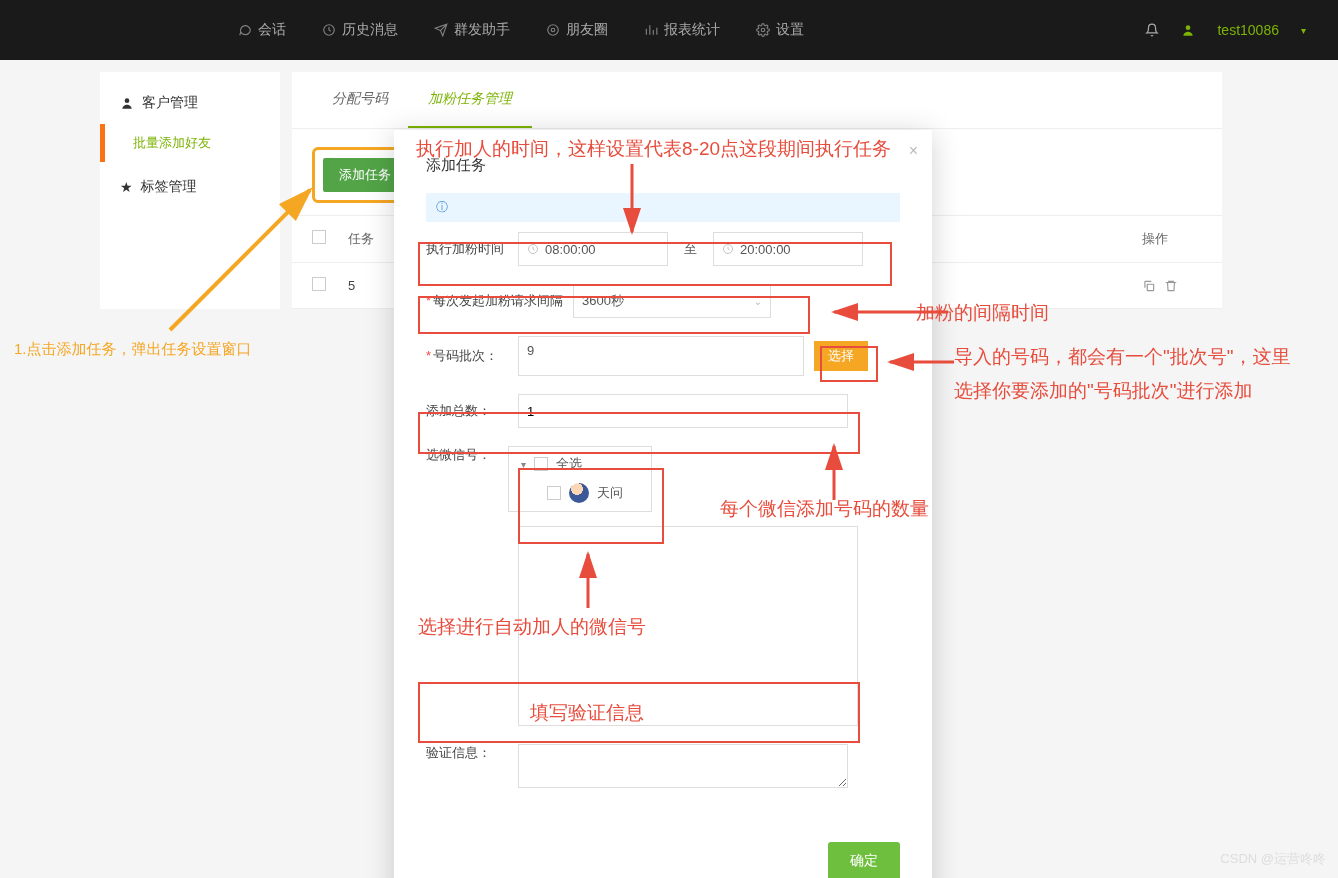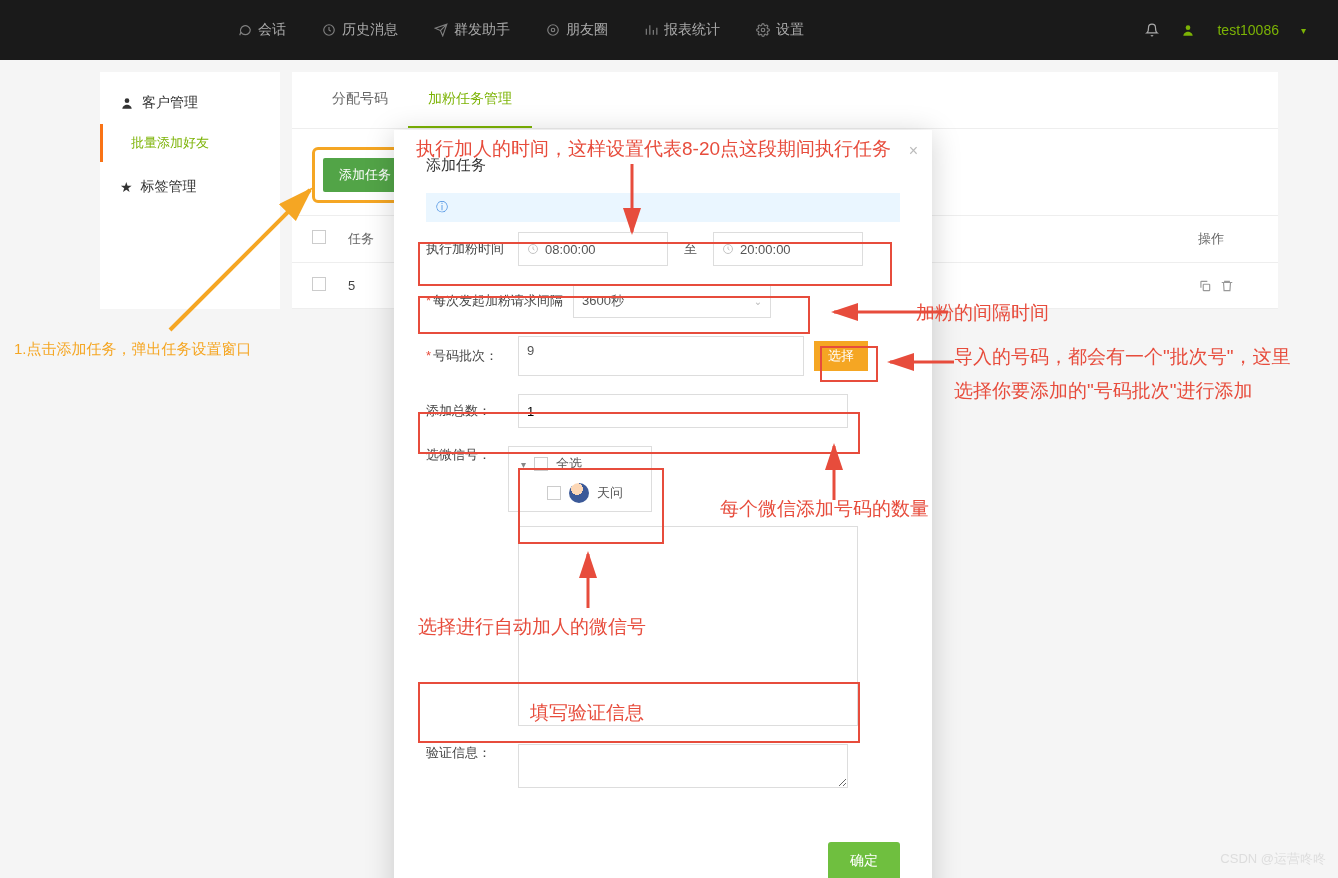--- a/index.html
+++ b/index.html
@@ -8,29 +8,29 @@
 
 .topnav { background: #1a1a1a; height: 60px; display: flex; align-items: center; padding: 0 220px 0 220px; position: relative; }
 .nav-item { color: #aaa; font-size: 14px; display: flex; align-items: center; gap: 6px; padding: 8px 18px; height: 60px; cursor: pointer; }
 .nav-item.active { color: #7cb305; border-bottom: 3px solid #7cb305; }
 .nav-icon { width: 14px; height: 14px; display: inline-block; opacity: .7; }
 .nav-right { position: absolute; right: 32px; display: flex; align-items: center; gap: 22px; color: #aaa; }
 .user-name { color: #7cb305; font-size: 14px; cursor: pointer; }
 .bell-icon, .user-icon { width: 14px; height: 14px; display: inline-block; }
 
 
-.layout { display: flex; padding: 12px 60px 0 100px; gap: 12px; }
+.layout { display: flex; padding: 12px 116px 0 100px; gap: 12px; }
 .sidebar { width: 180px; background: #fff; padding: 10px 0; }
 .side-group { font-size: 14px; color: #333; padding: 12px 20px; display: flex; align-items: center; gap: 8px; }
-.side-sub { font-size: 13px; color: #7cb305; padding: 10px 28px; border-left: 3px solid #f97316; cursor: pointer; }
+.side-sub { font-size: 13px; color: #7cb305; padding: 10px 28px; border-left: 5px solid #f97316; cursor: pointer; }
 .side-group2 { font-size: 14px; color: #333; padding: 16px 20px; display: flex; align-items: center; gap: 8px; }
 
 .content { flex: 1; background: #fff; position: relative; }
 .tabs { display: flex; border-bottom: 1px solid #eee; padding: 0 20px; }
-.tab { font-size: 14px; padding: 18px 20px; color: #666; cursor: pointer; }
+.tab { font-size: 14px; padding: 18px 20px; color: #666; cursor: pointer; font-style: italic; }
 .tab.active { color: #7cb305; border-bottom: 2px solid #7cb305; }
 
 .add-btn-wrap { padding: 18px 20px 12px 20px; }
 .add-btn { background: #52a447; color: #fff; border: none; padding: 8px 16px; font-size: 13px; cursor: pointer; border-radius: 2px; }
 .add-btn-box { display: inline-block; border: 3px solid #f5a623; border-radius: 6px; padding: 8px; }
 
 .table-head { display: flex; padding: 14px 20px; border-top: 1px solid #eee; border-bottom: 1px solid #eee; font-size: 13px; color: #666; }
 .th-cb { width: 36px; }
 .th-task { flex: 1; }
 .th-op { width: 60px; }

